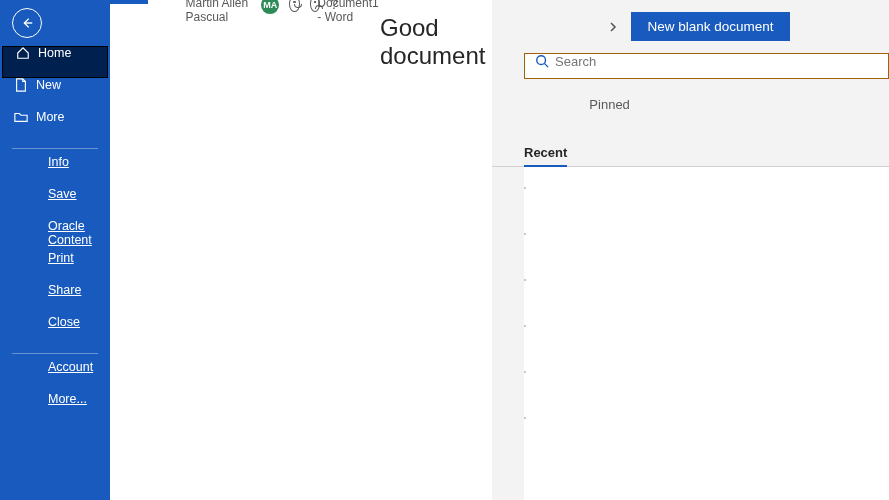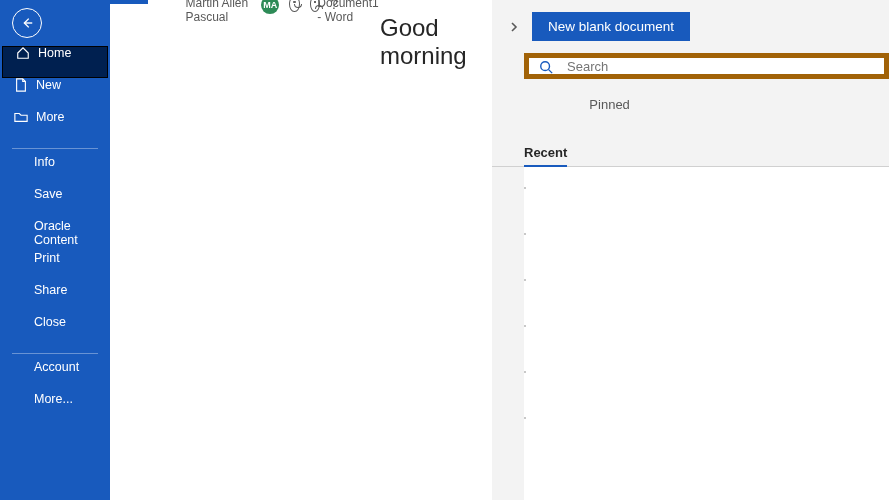--- a/index.html
+++ b/index.html
@@ -44,21 +44,21 @@
     position: relative;
     font-size: 12.5px;
   }
   .nav-item.with-icon { gap: 8px; }
   .nav-item.selected {
     background: #002050;
     outline: 1px solid #000;
     outline-offset: -1px;
   }
   .nav-item.home-item { margin: 0 2px; }
-  .nav-item.indented { padding-left: 34px; }
+  .nav-item.indented { padding-left: 48px; text-decoration: underline; }
   .nav-item.highlighted {
     outline: 2px solid #6ee86e;
     outline-offset: -3px;
     margin: 0 6px;
   }
   .nav-sep {
     height: 1px;
     background: rgba(255,255,255,0.35);
     margin: 6px 12px;
   }
@@ -136,42 +136,43 @@
     background: #f3f3f3;
     flex: 1;
     display: flex;
     flex-direction: column;
   }
   .new-section {
     display: flex;
     align-items: center;
     padding: 12px 0 12px 12px;
     gap: 8px;
+    justify-content: center;
   }
   .chevron-right {
     width: 20px; height: 20px; display:flex; align-items:center; justify-content:center; cursor:pointer;
   }
   .new-blank-btn {
     background: #185abd;
     color: #fff;
     padding: 7px 16px;
     font-size: 13.5px;
     cursor: pointer;
     border: none;
   }
   .search-wrap { padding: 0 0 14px 32px; }
   .searchbox {
     width: 365px;
     height: 26px;
-    border: 5px solid #a16207;
+    border: 1px solid #a16207;
     background: #fff;
     display: flex;
-    align-items: flex-end;
+    align-items: flex-start;
     padding: 0 10px;
-    gap: 14px;
+    gap: 6px;
   }
   .searchbox input {
     border: none; outline: none; font-size: 13px; color: #595959; flex:1; background:transparent;
   }
   .searchbox svg { stroke:#185abd; }
 
   .list-tabs {
     display: flex;
     gap: 22px;
     padding: 0 0 0 32px;
@@ -291,21 +292,21 @@
       <span class="face-icon face-smile">
           <span class="mouth"></span>
         </span>
       <span class="face-icon face-sad">
           <span class="mouth"></span>
         </span>
       <span class="help-icon">?</span>
     </div>
   </div>
 
-  <div class="greeting">Good morning</div>
+  <div class="greeting">Good document</div>
 
   <div class="content-area">
 
     <div class="new-section">
       <div class="chevron-right">
         <svg width="12" height="12" viewBox="0 0 12 12" fill="none" stroke="#595959" stroke-width="1.6">
           <path d="M4 2 L8 6 L4 10"></path>
         </svg>
       </div>
       <button class="new-blank-btn">New blank document</button>

